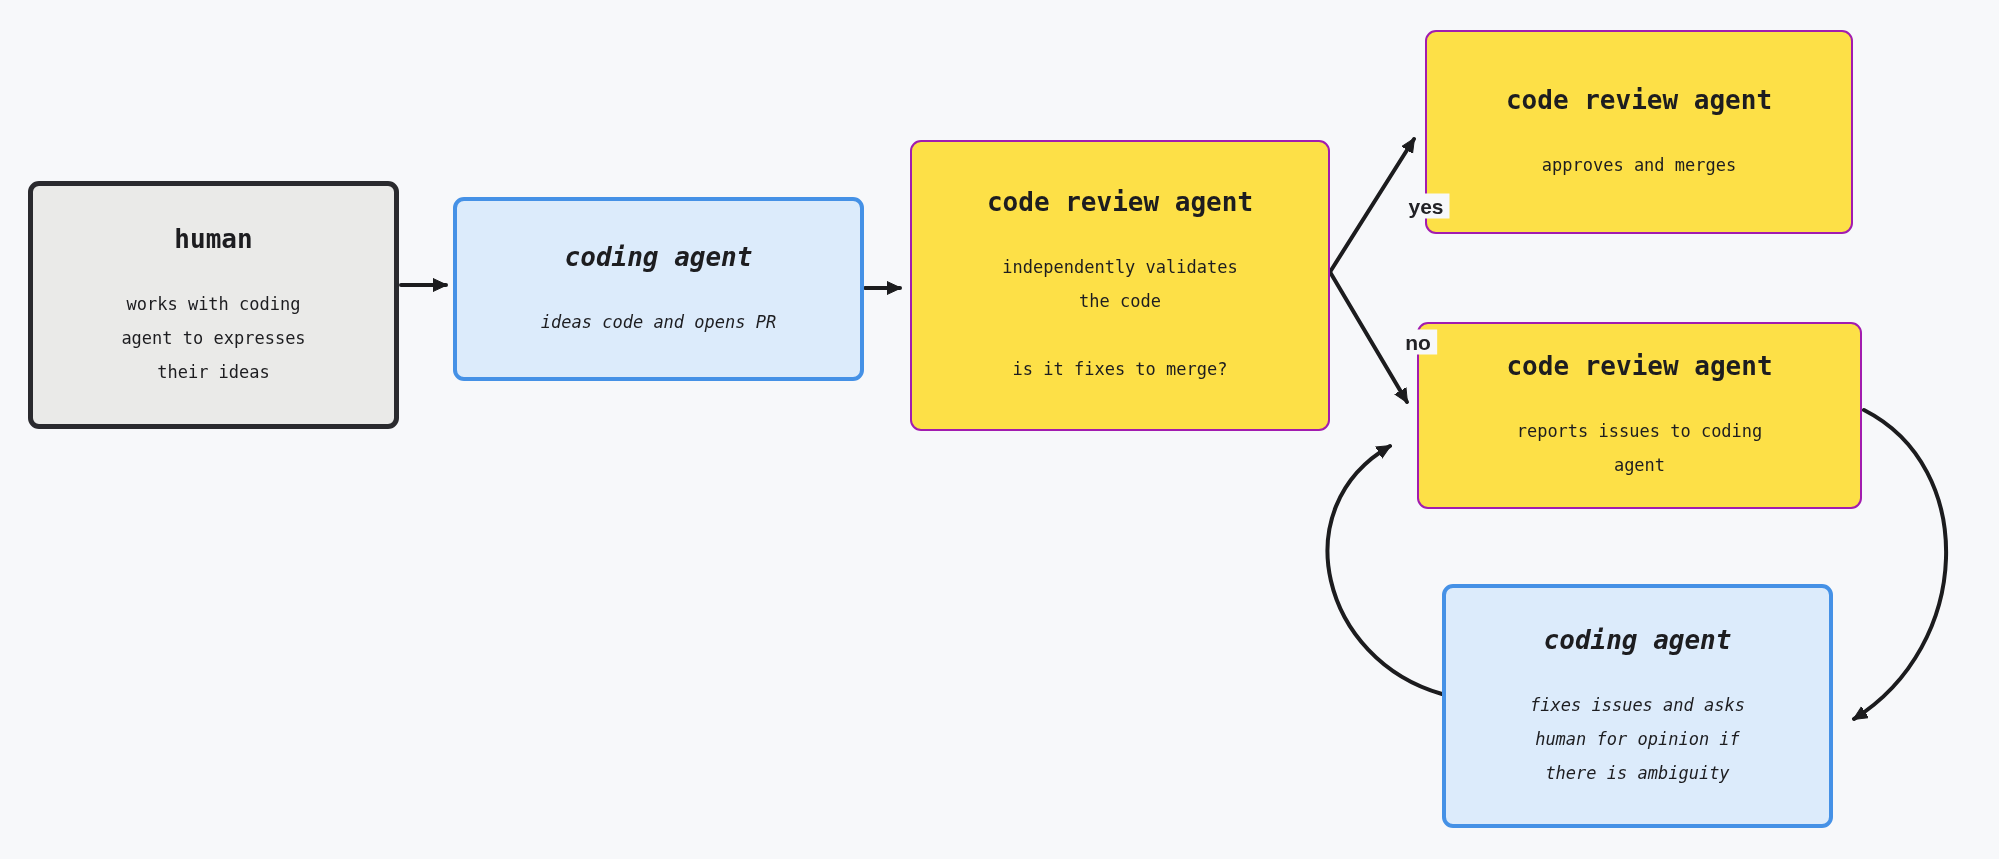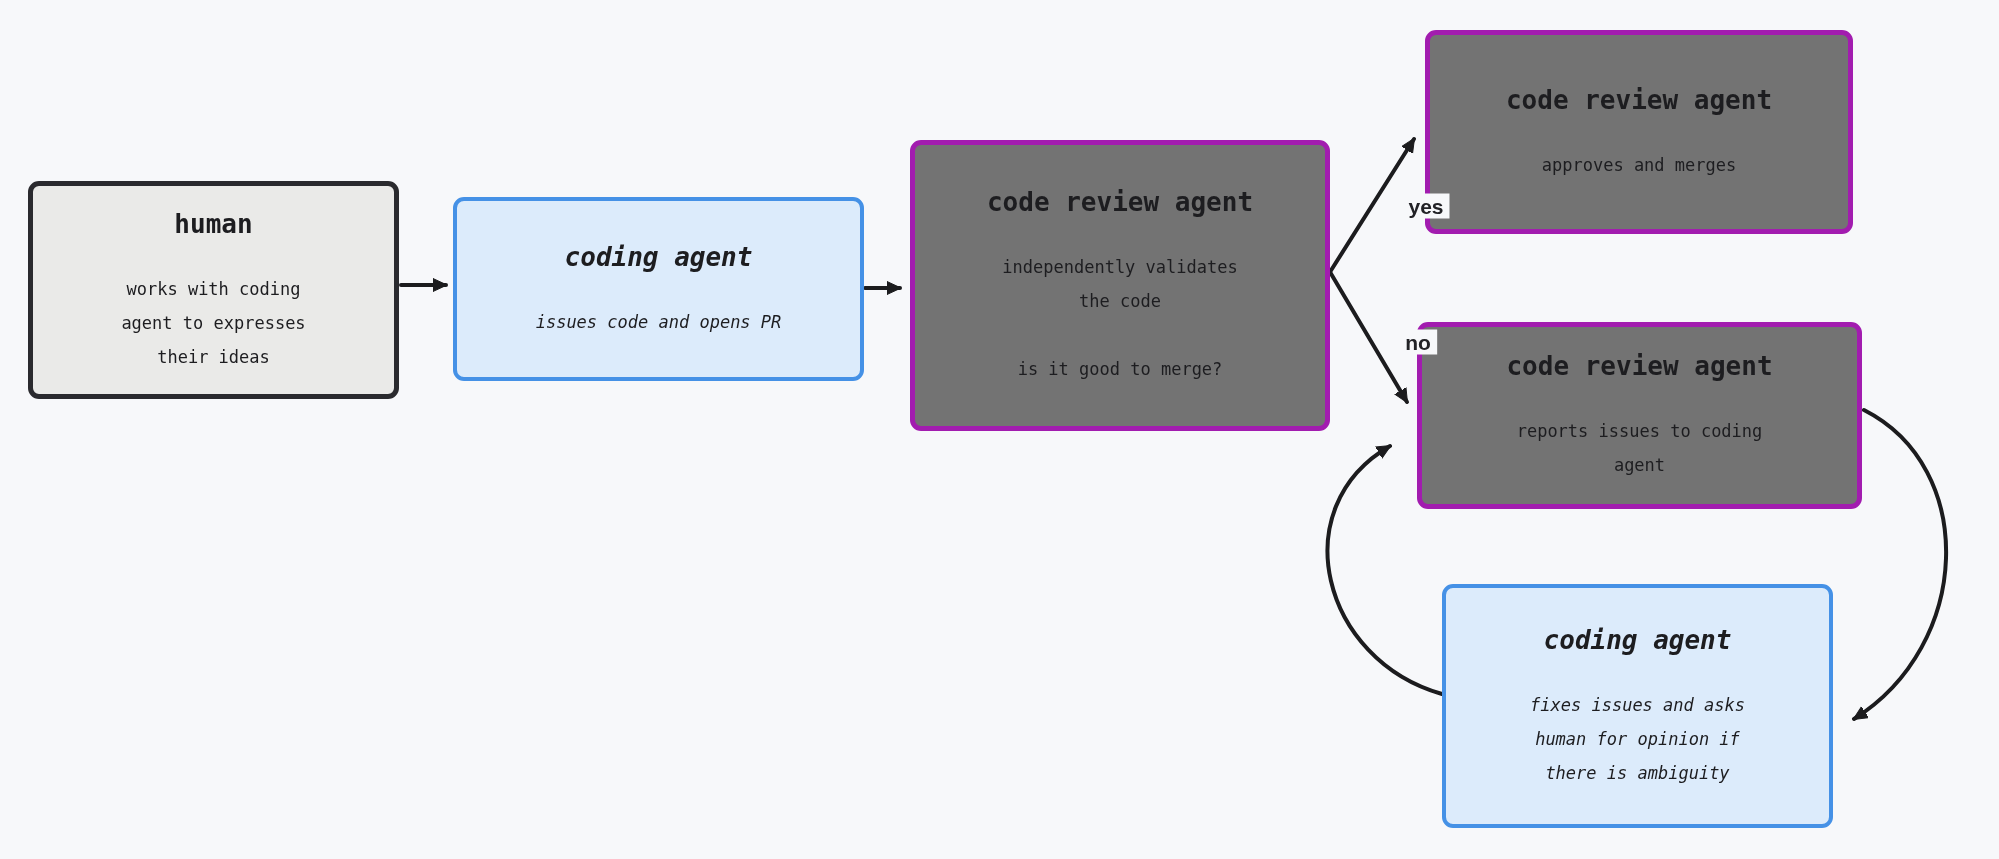--- a/index.html
+++ b/index.html
@@ -39,21 +39,21 @@
     line-height: 34px;
     white-space: pre-line;
   }
   .node .body {
     font-size: 17px;
     line-height: 34px;
     white-space: pre-line;
   }
   .node.neutral { background: #eaeae8; border: 5px solid #2a2a2e; }
   .node.blue    { background: #dcebfb; border: 4px solid #4591e6; font-style: italic; }
-  .node.green   { background: #737373; border: 5px solid #a21caf; }
+  .node.green   { background: #fde047; border: 2px solid #a21caf; }
 
   .edge-label {
     position: absolute;
     transform: translate(-50%, -50%);
     font-family: "Liberation Sans", sans-serif;
     font-weight: 700;
     font-size: 21px;
     color: #222226;
     background: #f7f8fa;
     padding: 2px 6px;
@@ -74,38 +74,38 @@
     <g stroke="#1c1c1e" stroke-width="4" fill="none" stroke-linecap="round">
       <path d="M 401 285 L 446 285" marker-end="url(#ah)"></path>
       <path d="M 865 288 L 900 288" marker-end="url(#ah)"></path>
       <path d="M 1330 272 L 1414 139" marker-end="url(#ah)"></path>
       <path d="M 1330 272 L 1407 402" marker-end="url(#ah)"></path>
       <path d="M 1442 694 C 1322 660 1283 508 1390 446" marker-end="url(#ah)"></path>
       <path d="M 1864 410 C 1978 468 1972 645 1854 719" marker-end="url(#ah)"></path>
     </g>
   </svg>
 
-  <div class="node neutral" style="left:28px; top:181px; width:371px; height:218px;">
+  <div class="node neutral" style="left:28px; top:181px; width:371px; height:248px;">
     <div class="title">human</div>
     <div class="body">works with coding
 agent to expresses
 their ideas</div>
   </div>
 
   <div class="node blue" style="left:453px; top:197px; width:411px; height:184px;">
     <div class="title">coding agent</div>
-    <div class="body">issues code and opens PR</div>
+    <div class="body">ideas code and opens PR</div>
   </div>
 
   <div class="node green" style="left:910px; top:140px; width:420px; height:291px;">
     <div class="title">code review agent</div>
     <div class="body">independently validates
 the code
 
-is it good to merge?</div>
+is it fixes to merge?</div>
   </div>
 
   <div class="node green" style="left:1425px; top:30px; width:428px; height:204px;">
     <div class="title">code review agent</div>
     <div class="body">approves and merges</div>
   </div>
 
   <div class="node green" style="left:1417px; top:322px; width:445px; height:187px;">
     <div class="title">code review agent</div>
     <div class="body">reports issues to coding

